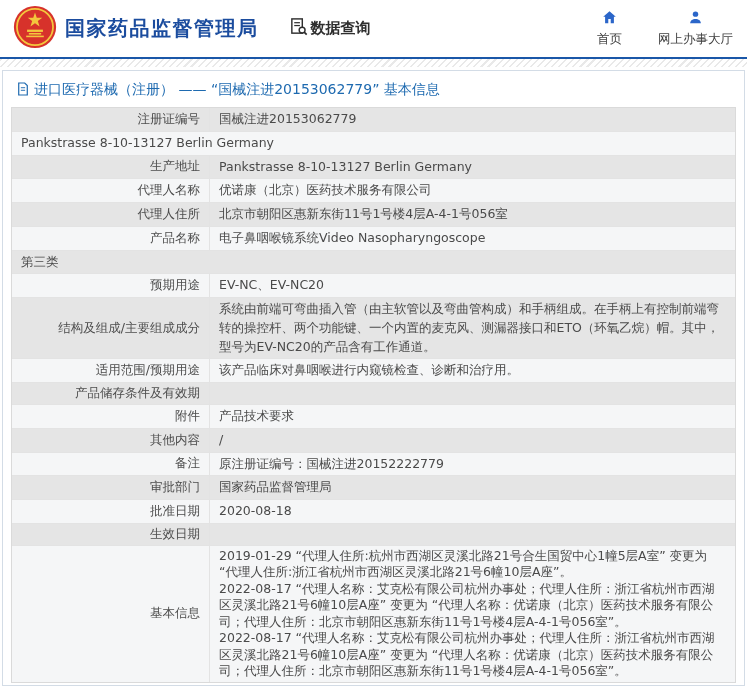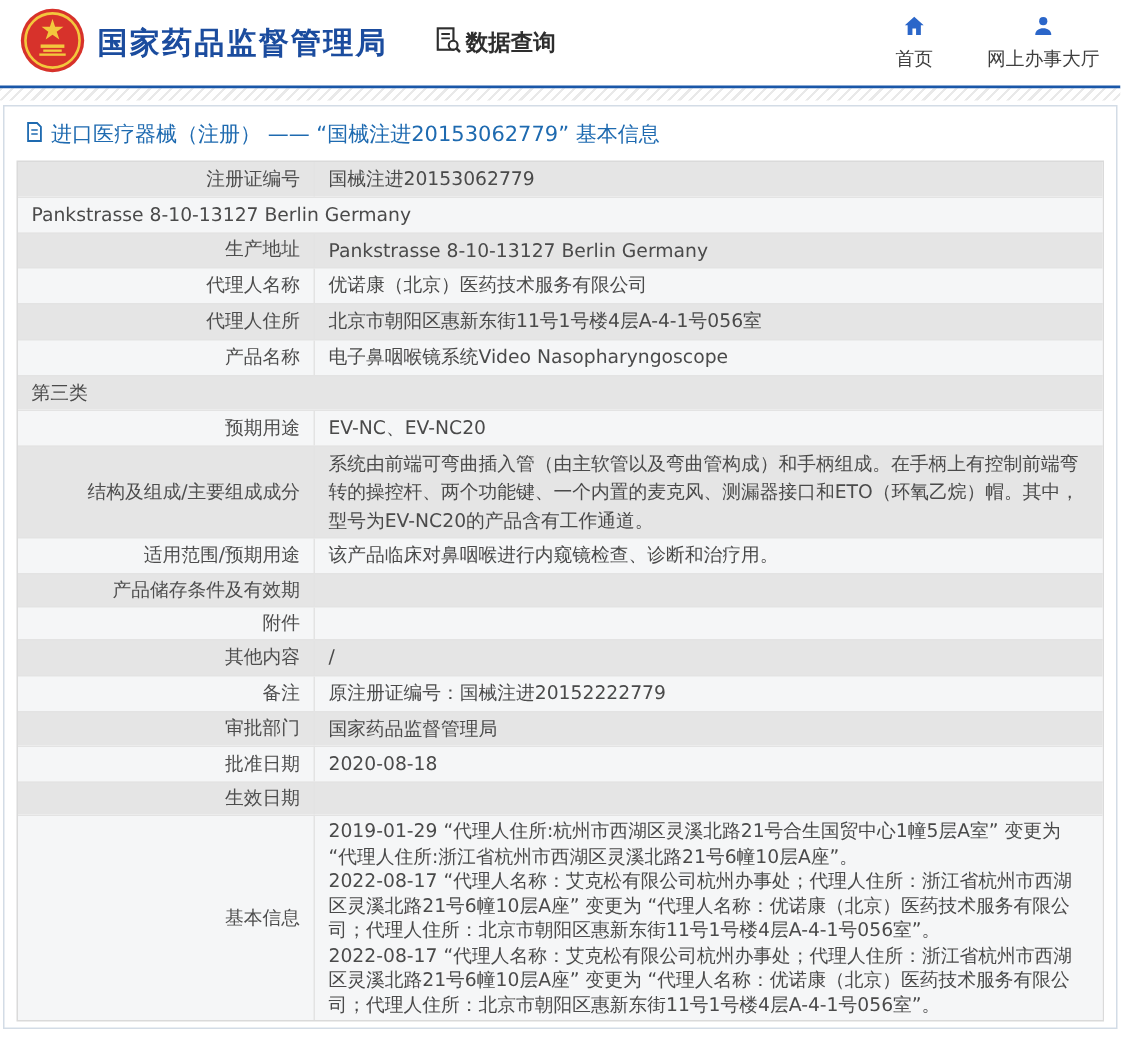--- a/index.html
+++ b/index.html
@@ -267,20 +267,23 @@
           <span>产品储存条件及有效期</span>
         </div>
         <div class="cv">
           <span></span>
         </div>
       </div>
       <div class="trow">
         <div class="cl">
           <span>附件</span>
         </div>
+        <div class="cv">
+          <span>产品技术要求</span>
+        </div>
       </div>
       <div class="trow">
         <div class="cl">
           <span>其他内容</span>
         </div>
         <div class="cv">
           <span>/</span>
         </div>
       </div>
       <div class="trow">

